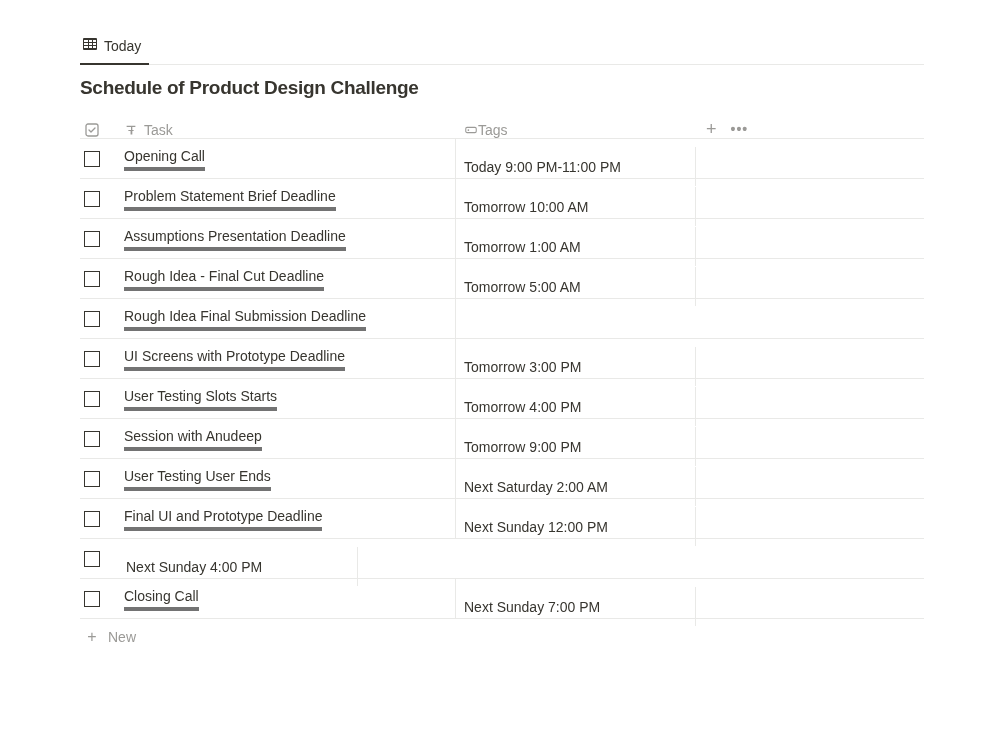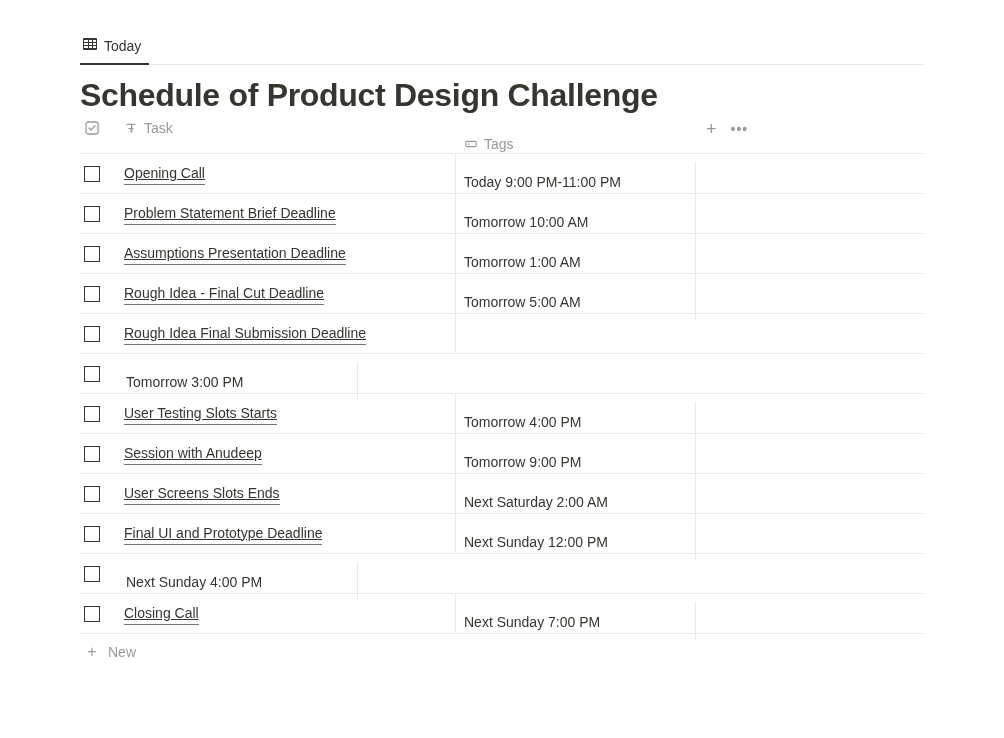--- a/index.html
+++ b/index.html
@@ -35,32 +35,32 @@
       margin-bottom: -1px;
       font-weight: 500;
       cursor: pointer;
     }
     .view-tab svg {
       width: 16px;
       height: 16px;
       fill: #37352f;
     }
     .page-title {
-      font-size: 32px;
+      font-size: 19px;
       font-weight: 700;
       color: #37352f;
       margin: 12px 0 6px 0;
       letter-spacing: -0.3px;
     }
     .table {
       width: 100%;
     }
     .table-header {
       display: flex;
-      align-items: flex-start;
+      align-items: flex-end;
       height: 34px;
       border-bottom: 1px solid #e9e9e7;
       color: #9b9a97;
     }
     .col-checkbox {
       width: 38px;
       display: flex;
       align-items: center;
       justify-content: flex-start;
       padding-left: 4px;
@@ -70,21 +70,20 @@
       display: flex;
       align-items: center;
       gap: 6px;
       padding-left: 6px;
       padding-right: 8px;
     }
     .col-tags {
       width: 240px;
       display: flex;
       align-items: center;
-      gap: 6px;
       padding-left: 8px;
       padding-right: 8px;
       margin-top: 16px;
     }
     .col-actions {
       display: flex;
       align-items: center;
       gap: 14px;
       padding-left: 10px;
       color: #9b9a97;
@@ -133,28 +132,27 @@
       height: 16px;
       border: 1.5px solid #37352f;
       background: #fff;
       cursor: pointer;
       flex-shrink: 0;
     }
     .task-name {
       font-size: 14px;
       color: #37352f;
       font-weight: 500;
-      border-bottom: 1px solid #737373;
+      border-bottom: 4px solid #737373;
       padding-bottom: 0px;
       line-height: 1.5;
       white-space: nowrap;
       overflow: hidden;
       text-overflow: ellipsis;
       cursor: pointer;
-      text-decoration: underline;
     }
     .tag-value {
       font-size: 14px;
       color: #37352f;
     }
     .new-row {
       display: flex;
       align-items: center;
       height: 36px;
       padding-left: 4px;
@@ -274,20 +272,23 @@
     </div>
     <div class="col-task">
       <span class="task-name">Rough Idea Final Submission Deadline</span>
     </div>
   </div>
 
   <div class="table-row">
     <div class="col-checkbox">
       <div class="checkbox"></div>
     </div>
+    <div class="col-task">
+      <span class="task-name">UI Screens with Prototype Deadline</span>
+    </div>
     <div class="col-tags">
       <span class="tag-value">Tomorrow 3:00 PM</span>
     </div>
   </div>
 
   <div class="table-row">
     <div class="col-checkbox">
       <div class="checkbox"></div>
     </div>
     <div class="col-task">
@@ -308,21 +309,21 @@
     <div class="col-tags">
       <span class="tag-value">Tomorrow 9:00 PM</span>
     </div>
   </div>
 
   <div class="table-row">
     <div class="col-checkbox">
       <div class="checkbox"></div>
     </div>
     <div class="col-task">
-      <span class="task-name">User Screens Slots Ends</span>
+      <span class="task-name">User Testing User Ends</span>
     </div>
     <div class="col-tags">
       <span class="tag-value">Next Saturday 2:00 AM</span>
     </div>
   </div>
 
   <div class="table-row">
     <div class="col-checkbox">
       <div class="checkbox"></div>
     </div>

